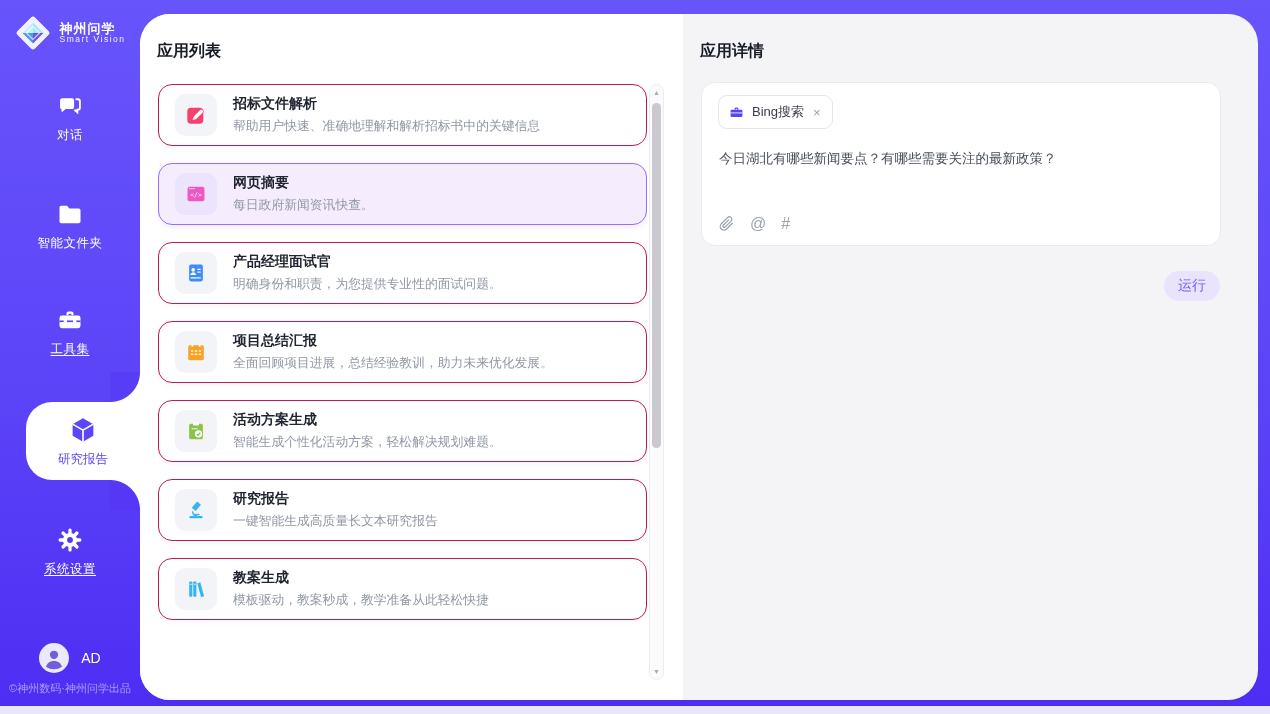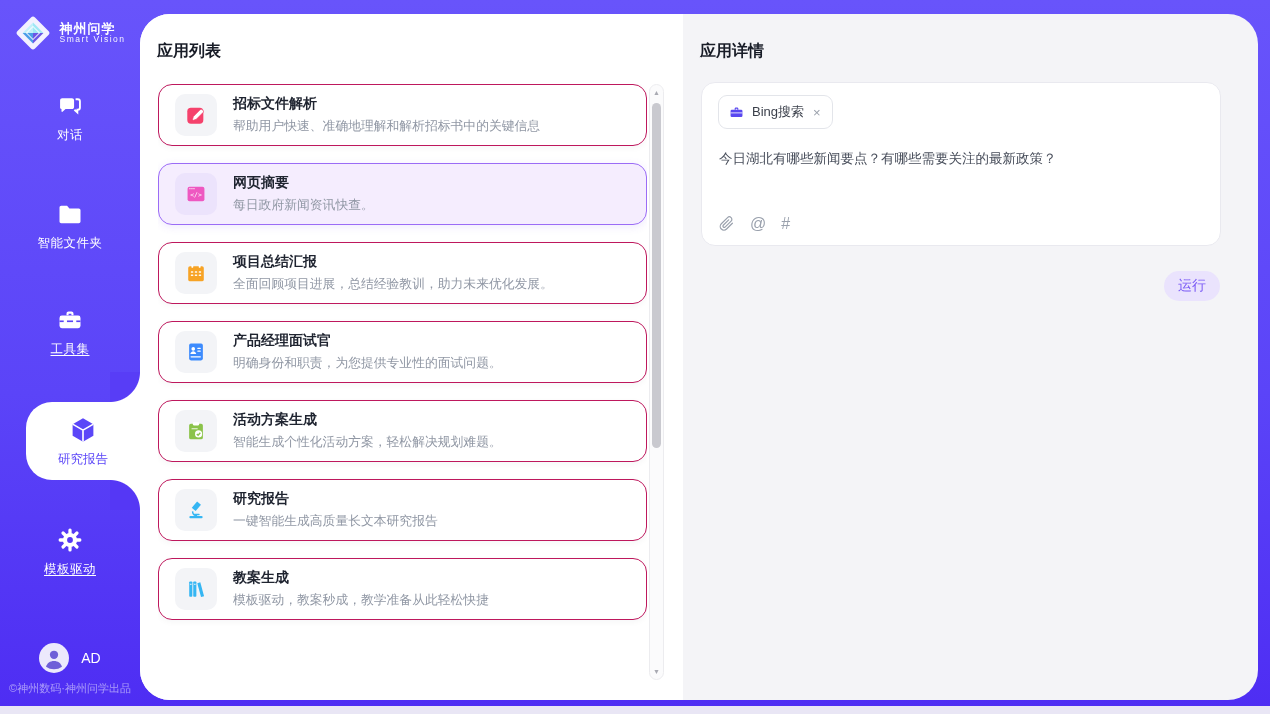--- a/index.html
+++ b/index.html
@@ -141,21 +141,21 @@
           <g fill="#fff">
             <rect x="10.6" y="2.2" width="2.8" height="19.6" rx="1.3"></rect>
             <rect x="10.6" y="2.2" width="2.8" height="19.6" rx="1.3" transform="rotate(45 12 12)"></rect>
             <rect x="10.6" y="2.2" width="2.8" height="19.6" rx="1.3" transform="rotate(90 12 12)"></rect>
             <rect x="10.6" y="2.2" width="2.8" height="19.6" rx="1.3" transform="rotate(135 12 12)"></rect>
             <circle cx="12" cy="12" r="6.1"></circle>
           </g>
           <circle cx="12" cy="12" r="2.5" fill="#5537f5"></circle>
         </svg>
       </span>
-      <span class="lbl underlined">模板驱动</span>
+      <span class="lbl underlined">系统设置</span>
     </div>
   </nav>
 
   <div class="user-row">
     <span>
       <svg width="30" height="30" viewBox="0 0 24 24">
         <circle cx="12" cy="12" r="12" fill="#ece9fc"></circle>
         <circle cx="12" cy="9.4" r="3.3" fill="#6f5fd8"></circle>
         <path d="M5.6 19c.8-3 3.3-4.7 6.4-4.7s5.6 1.7 6.4 4.7a10.9 10.9 0 0 1-12.8 0z" fill="#6f5fd8"></path>
       </svg>
@@ -198,20 +198,37 @@
         </span>
         <div class="card-txt">
           <span class="card-name">网页摘要</span>
           <span class="card-desc">每日政府新闻资讯快查。</span>
         </div>
       </div>
 
       <div class="card">
         <span class="tile">
           <svg width="22" height="22" viewBox="0 0 24 24">
+            <rect x="4.5" y="2.8" width="15" height="18.4" rx="2" fill="#3d8bfd"></rect>
+            <circle cx="9" cy="8.6" r="2" fill="#fff"></circle>
+            <path d="M5.8 14.2c.5-1.9 1.8-2.9 3.2-2.9s2.7 1 3.2 2.9z" fill="#fff"></path>
+            <rect x="13.4" y="7.4" width="3.8" height="1.3" rx=".6" fill="#fff"></rect>
+            <rect x="13.4" y="10.4" width="3.8" height="1.3" rx=".6" fill="#fff"></rect>
+            <rect x="6" y="16.6" width="11.4" height="1.3" rx=".6" fill="#fff"></rect>
+          </svg>
+        </span>
+        <div class="card-txt">
+          <span class="card-name">产品经理面试官</span>
+          <span class="card-desc">明确身份和职责，为您提供专业性的面试问题。</span>
+        </div>
+      </div>
+
+      <div class="card">
+        <span class="tile">
+          <svg width="22" height="22" viewBox="0 0 24 24">
             <rect x="3.5" y="4.5" width="17" height="16.5" rx="2" fill="#f7a325"></rect>
             <rect x="7" y="2.8" width="2" height="3.6" rx="1" fill="#fff"></rect>
             <rect x="15" y="2.8" width="2" height="3.6" rx="1" fill="#fff"></rect>
             <g fill="#fff" opacity=".92">
               <rect x="6.4" y="10" width="2.6" height="1.8" rx=".4"></rect>
                 <rect x="10.7" y="10" width="2.6" height="1.8" rx=".4"></rect>
                 <rect x="15" y="10" width="2.6" height="1.8" rx=".4"></rect>
               <rect x="6.4" y="13.6" width="2.6" height="1.8" rx=".4"></rect>
                 <rect x="10.7" y="13.6" width="2.6" height="1.8" rx=".4"></rect>
                 <rect x="15" y="13.6" width="2.6" height="1.8" rx=".4"></rect>
@@ -220,37 +237,20 @@
         </span>
         <div class="card-txt">
           <span class="card-name">项目总结汇报</span>
           <span class="card-desc">全面回顾项目进展，总结经验教训，助力未来优化发展。</span>
         </div>
       </div>
 
       <div class="card">
         <span class="tile">
           <svg width="22" height="22" viewBox="0 0 24 24">
-            <rect x="4.5" y="2.8" width="15" height="18.4" rx="2" fill="#3d8bfd"></rect>
-            <circle cx="9" cy="8.6" r="2" fill="#fff"></circle>
-            <path d="M5.8 14.2c.5-1.9 1.8-2.9 3.2-2.9s2.7 1 3.2 2.9z" fill="#fff"></path>
-            <rect x="13.4" y="7.4" width="3.8" height="1.3" rx=".6" fill="#fff"></rect>
-            <rect x="13.4" y="10.4" width="3.8" height="1.3" rx=".6" fill="#fff"></rect>
-            <rect x="6" y="16.6" width="11.4" height="1.3" rx=".6" fill="#fff"></rect>
-          </svg>
-        </span>
-        <div class="card-txt">
-          <span class="card-name">产品经理面试官</span>
-          <span class="card-desc">明确身份和职责，为您提供专业性的面试问题。</span>
-        </div>
-      </div>
-
-      <div class="card">
-        <span class="tile">
-          <svg width="22" height="22" viewBox="0 0 24 24">
             <rect x="4.5" y="4" width="15" height="17" rx="2" fill="#8bc34a"></rect>
             <rect x="8.5" y="2.5" width="7" height="3.4" rx="1.2" fill="#fff"></rect>
             <rect x="7" y="9" width="7" height="1.2" rx=".6" fill="#fff" opacity=".85"></rect>
             <circle cx="14.8" cy="15.2" r="3.9" fill="#fff"></circle>
             <path d="M12.9 15.2l1.4 1.4 2.4-2.7" stroke="#8bc34a" stroke-width="1.5" fill="none"></path>
           </svg>
         </span>
         <div class="card-txt">
           <span class="card-name">活动方案生成</span>
           <span class="card-desc">智能生成个性化活动方案，轻松解决规划难题。</span>

